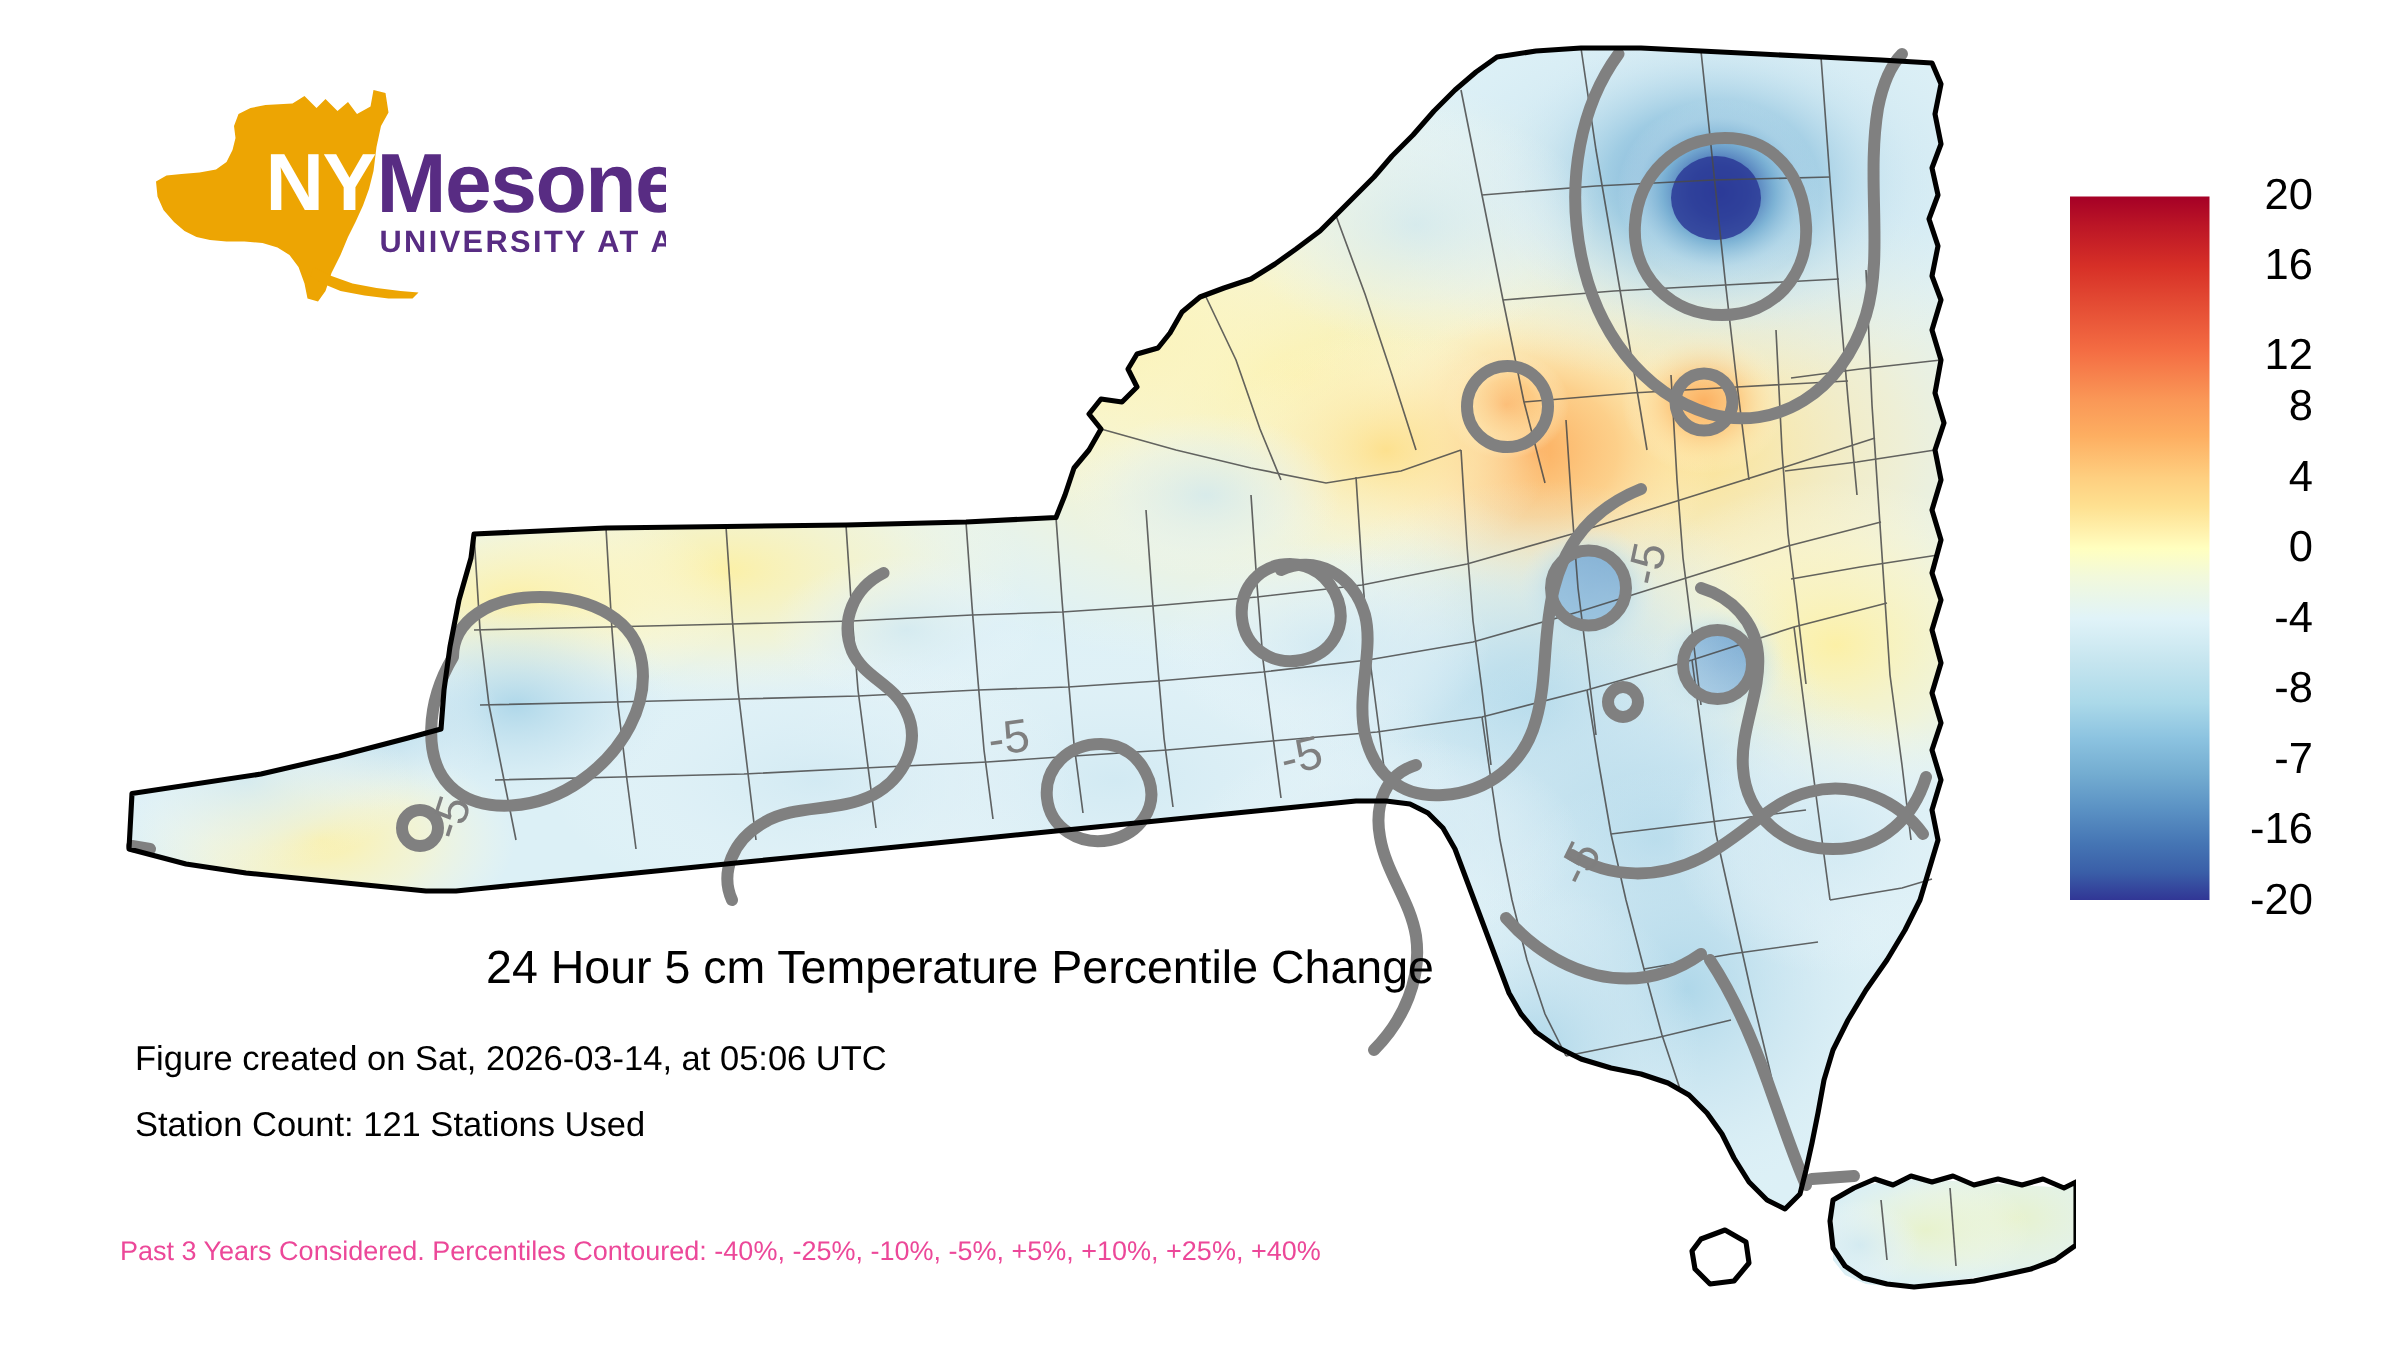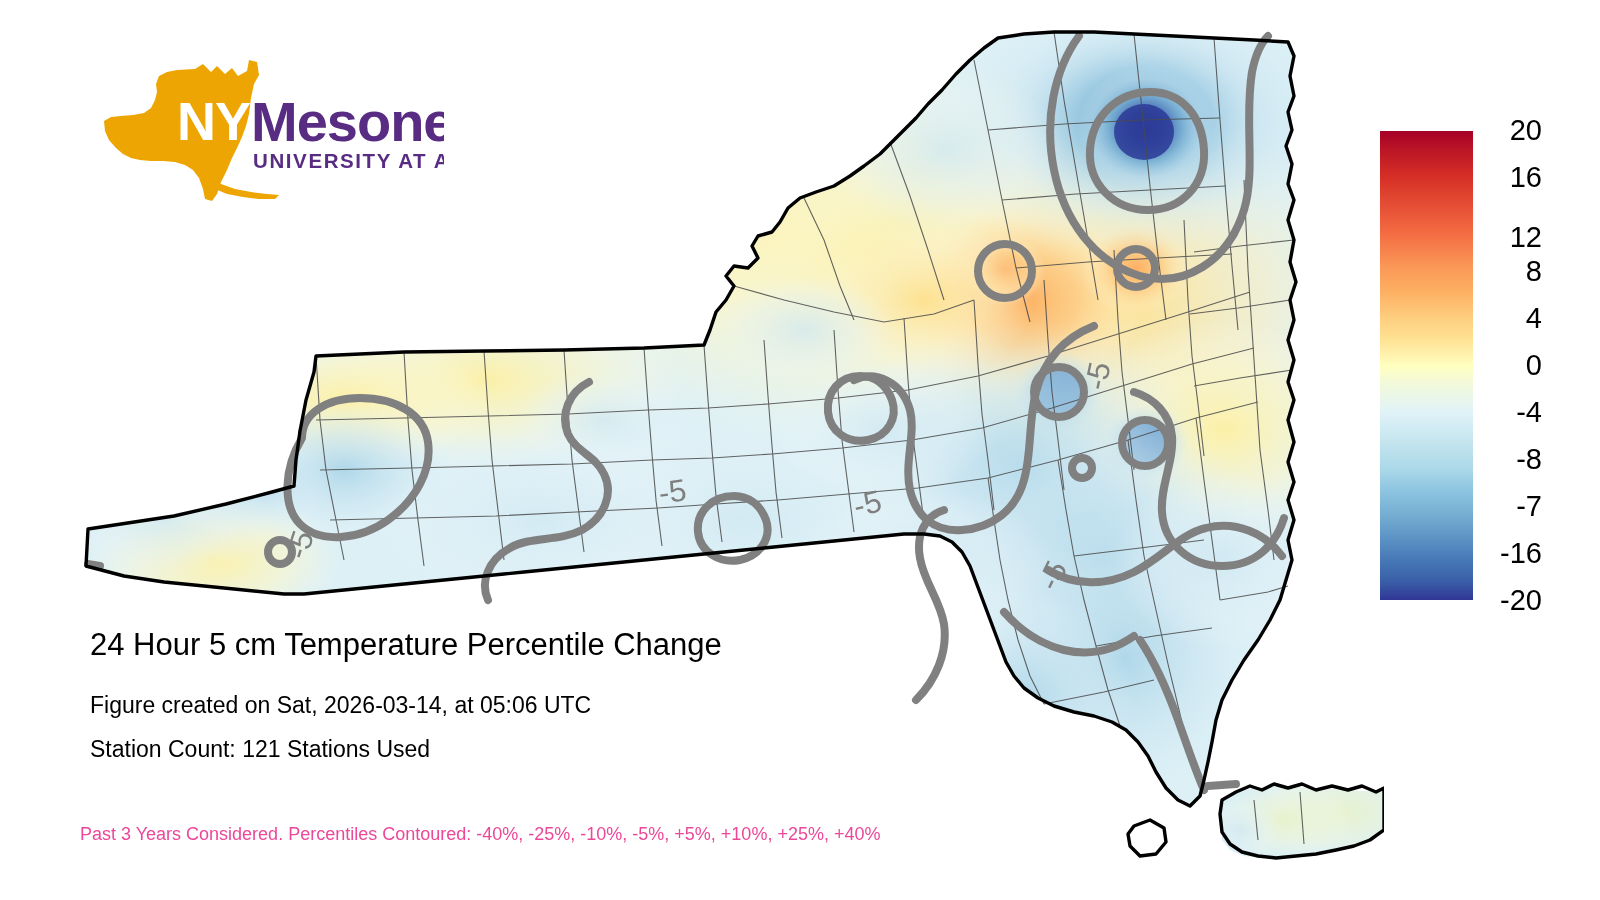--- a/index.html
+++ b/index.html
@@ -44,21 +44,21 @@
       #5b92c4 87%,
       #4575b4 92%,
       #3a5fa8 96%,
       #313695 100%);}
   #colorbar-ticks{position:absolute;left:100px;top:0;width:100px;height:469px;}
   .cb-tick{position:absolute;left:0;width:62px;text-align:right;
            font-size:29px;line-height:29px;color:#000;}
 
   
   #caption-block{position:absolute;left:46px;top:625px;width:1100px;}
-  #map-title{font-size:31px;line-height:40px;color:#000;white-space:nowrap;}
+  #map-title{font-size:31px;line-height:40px;color:#000;white-space:nowrap;text-align:center;}
   .sub-line{font-size:23px;line-height:44px;color:#000;white-space:nowrap;}
   #sub1{margin-top:18px;}
   #footnote{position:absolute;left:36px;top:822px;font-size:18px;
             line-height:24px;color:#ec4899;white-space:nowrap;}
 
   .clabel{font-size:31px;fill:#7f7f7f;
           font-family:"Liberation Sans","DejaVu Sans",sans-serif;}
 </style>
 </head>
 <body>

